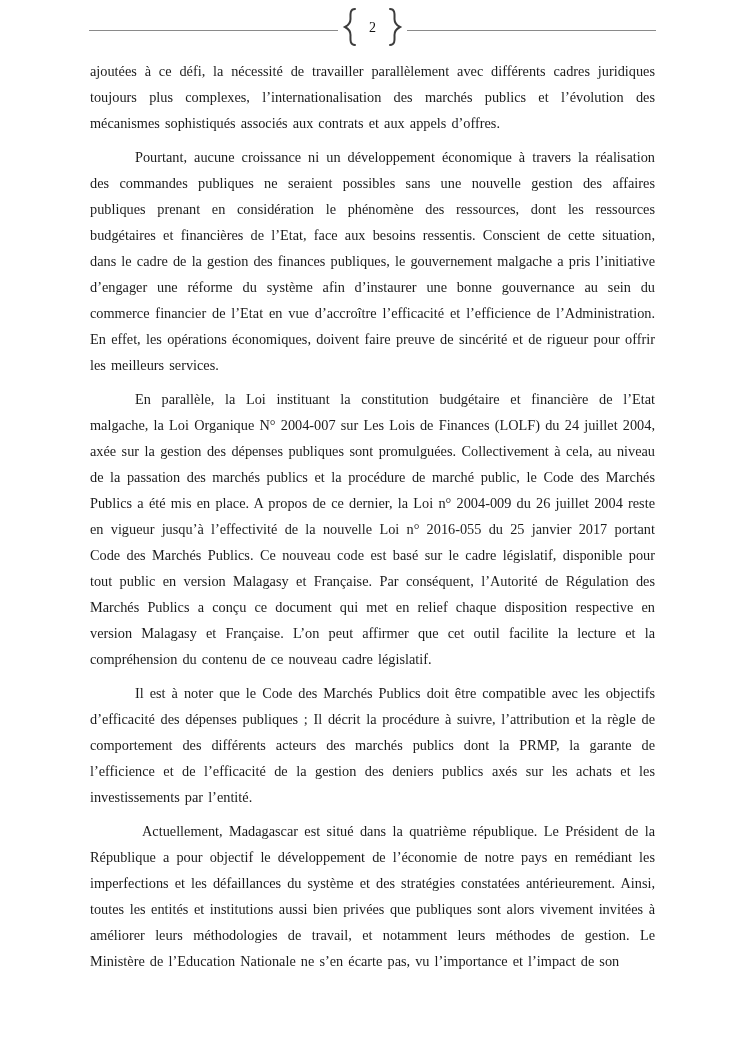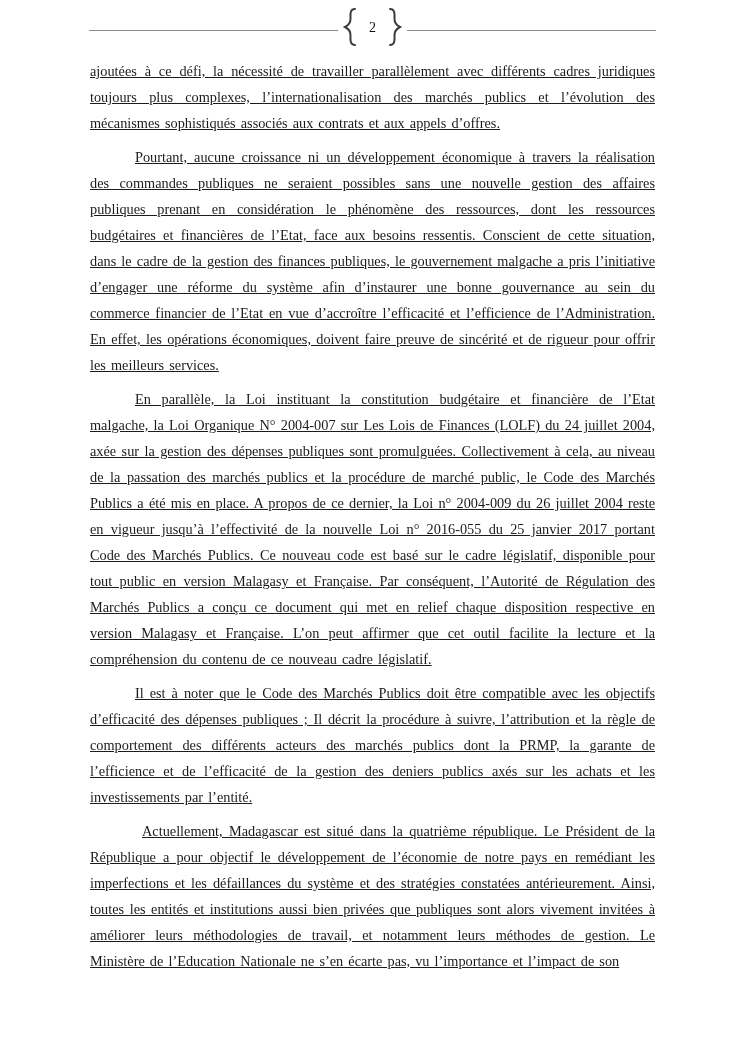--- a/index.html
+++ b/index.html
@@ -42,21 +42,20 @@
   .pagenum {
     font-size: 14px;
     padding: 0 12px;
     margin-top: 2px;
     color: #111111;
   }
   
   .doc-body {
     padding: 14px 90px 0 90px;
     box-sizing: border-box;
-    text-decoration: underline;
   }
   .para {
     font-size: 14.3px;
     line-height: 26px;
     text-align: justify;
     margin: 0 0 8px 0;
     word-spacing: 1.5px;
   }
   .para.indent {
     text-indent: 45px;

